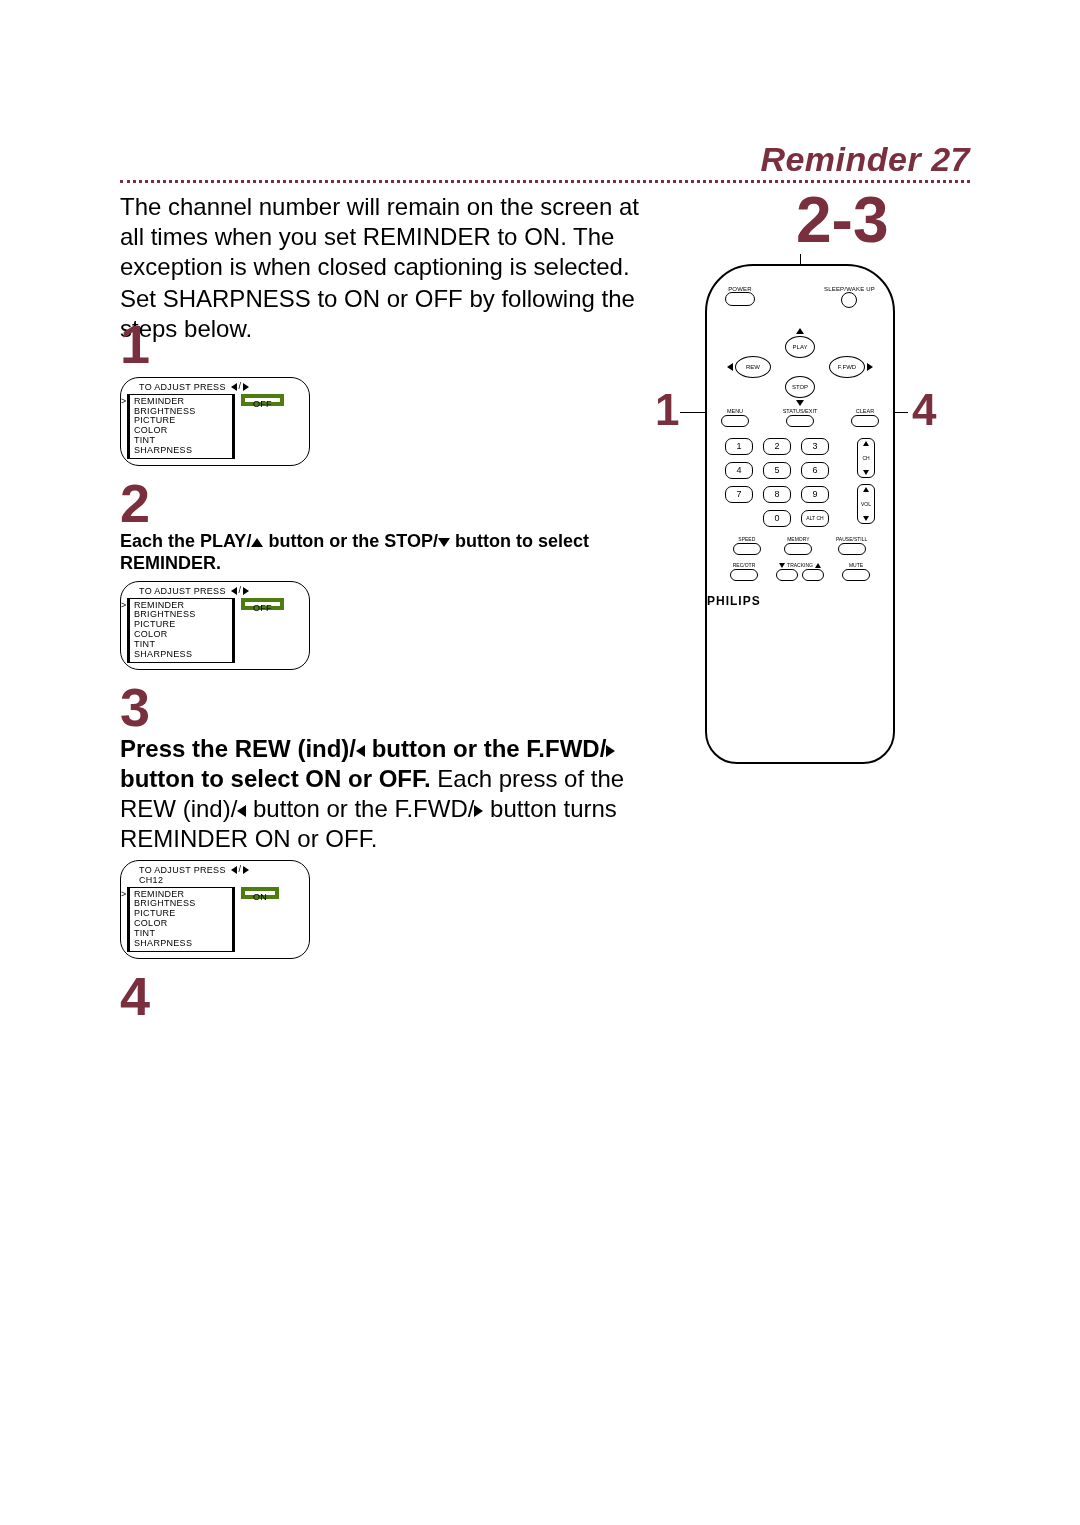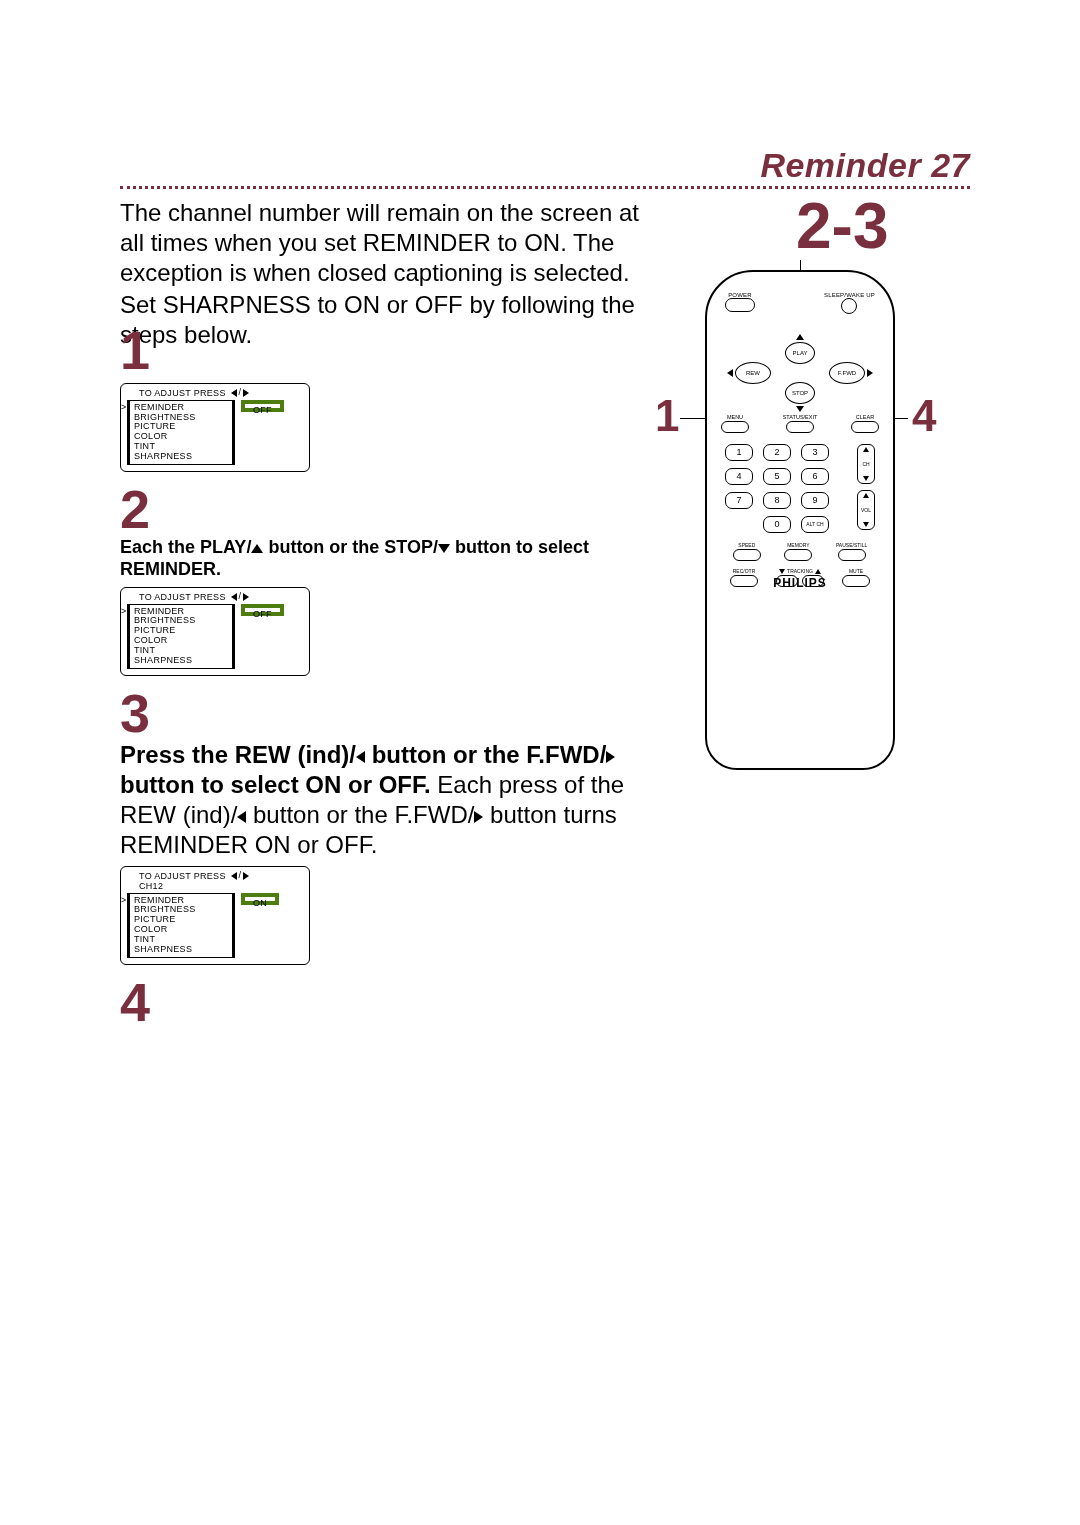--- a/index.html
+++ b/index.html
@@ -1,36 +1,36 @@
 <!DOCTYPE html>
 <html><head>
 <meta charset="utf-8">
 <style>
   * { box-sizing: border-box; margin: 0; padding: 0; }
   html, body { width: 1080px; height: 1525px; background: #fff; font-family: Arial, Helvetica, sans-serif; color: #000; }
-  .page { width: 1080px; height: 1351px; position: relative; padding: 140px 110px 60px 120px; margin-top: 6px; }
+  .page { width: 1080px; height: 1351px; position: relative; padding: 140px 110px 60px 120px; }
 
   .title { position: absolute; right: 110px; top: 140px; font-style: italic; font-weight: bold; font-size: 34px; color: #7a2f3e; letter-spacing: 0.5px; }
   .dotline { position: absolute; left: 120px; right: 110px; top: 180px; border-top: 3px dotted #7a2f3e; }
 
   .intro { position: absolute; left: 120px; top: 192px; width: 520px; font-size: 18px; line-height: 1.25; }
 
   .stepnum { font-weight: bold; font-size: 54px; color: #7a2f3e; line-height: 1; }
   .boldline { font-weight: bold; font-size: 18px; line-height: 1.25; }
   .bodyline { font-size: 24px; line-height: 1.25; }
 
   .steps { position: absolute; left: 120px; top: 317px; width: 540px; }
 
   .tri { display: inline-block; vertical-align: middle; }
   .tri-left { width: 0; height: 0; border-top: 6px solid transparent; border-bottom: 6px solid transparent; border-right: 9px solid #000; }
   .tri-right { width: 0; height: 0; border-top: 6px solid transparent; border-bottom: 6px solid transparent; border-left: 9px solid #000; }
   .tri-up { width: 0; height: 0; border-left: 6px solid transparent; border-right: 6px solid transparent; border-bottom: 9px solid #000; }
   .tri-down { width: 0; height: 0; border-left: 6px solid transparent; border-right: 6px solid transparent; border-top: 9px solid #000; }
 
-  .osd { width: 190px; border: 1px solid #000; border-radius: 6px; padding: 3px 6px 6px 6px; font-size: 9px; letter-spacing: 0.3px; margin-top: 6px; }
+  .osd { width: 190px; border: 1px solid #000; border-radius: 19px; padding: 3px 6px 6px 6px; font-size: 9px; letter-spacing: 0.3px; margin-top: 6px; }
   .osd .hdr { text-align: left; padding-left: 12px; }
   .osd .hdr .hdrtxt { vertical-align: middle; }
   .osd .hdr .tl { display:inline-block; width:0;height:0;border-top:4px solid transparent;border-bottom:4px solid transparent;border-right:6px solid #000; margin:0 2px; vertical-align:middle;}
   .osd .hdr .tr { display:inline-block; width:0;height:0;border-top:4px solid transparent;border-bottom:4px solid transparent;border-left:6px solid #000; margin:0 2px; vertical-align:middle;}
   .osd .row { display:flex; margin-top:2px; }
   .osd .listwrap { position:relative; }
   .osd .list { display:inline-block; border-left:3px solid #000; border-right:3px solid #000; border-top:1px solid #000; border-bottom:1px solid #000; padding:2px 6px 2px 4px; width:108px; }
   .osd .list div { line-height:1.1; }
   .osd .caret { position:absolute; left:-6px; top:2px; font-size:9px; }
   .osd .valbox { display:inline-block; border:4px solid #4d7c0f; padding:0 8px; height:12px; line-height:12px; margin-left:6px; }
@@ -76,21 +76,21 @@
   .car-dn { width:0;height:0;border-left:3px solid transparent;border-right:3px solid transparent;border-top:5px solid #000;}
 
   .remote .smrow { position:absolute; top:270px; left:0; right:0; display:flex; justify-content:space-around; padding:0 14px; }
   .smrow .col { text-align:center; }
   .smrow .lbl { font-size:5px; margin-bottom:1px; }
 
   .remote .botrow { position:absolute; top:296px; left:0; right:0; display:flex; justify-content:space-around; padding:0 14px; align-items:flex-end;}
   .botrow .col { text-align:center; }
   .botrow .lbl { font-size:5px; margin-bottom:1px; }
 
-  .remote .brand { position:absolute; top:304px; left:0; right:0; text-align:center; font-weight:bold; font-size:12px; letter-spacing:1px; }
+  .remote .brand { position:absolute; top:328px; left:0; right:0; text-align:left; font-weight:bold; font-size:12px; letter-spacing:1px; }
 </style>
 </head>
 <body>
 
 <div class="page">
 
   <div class="title">Reminder 27</div>
   <div class="dotline"></div>
 
   <div class="intro">

